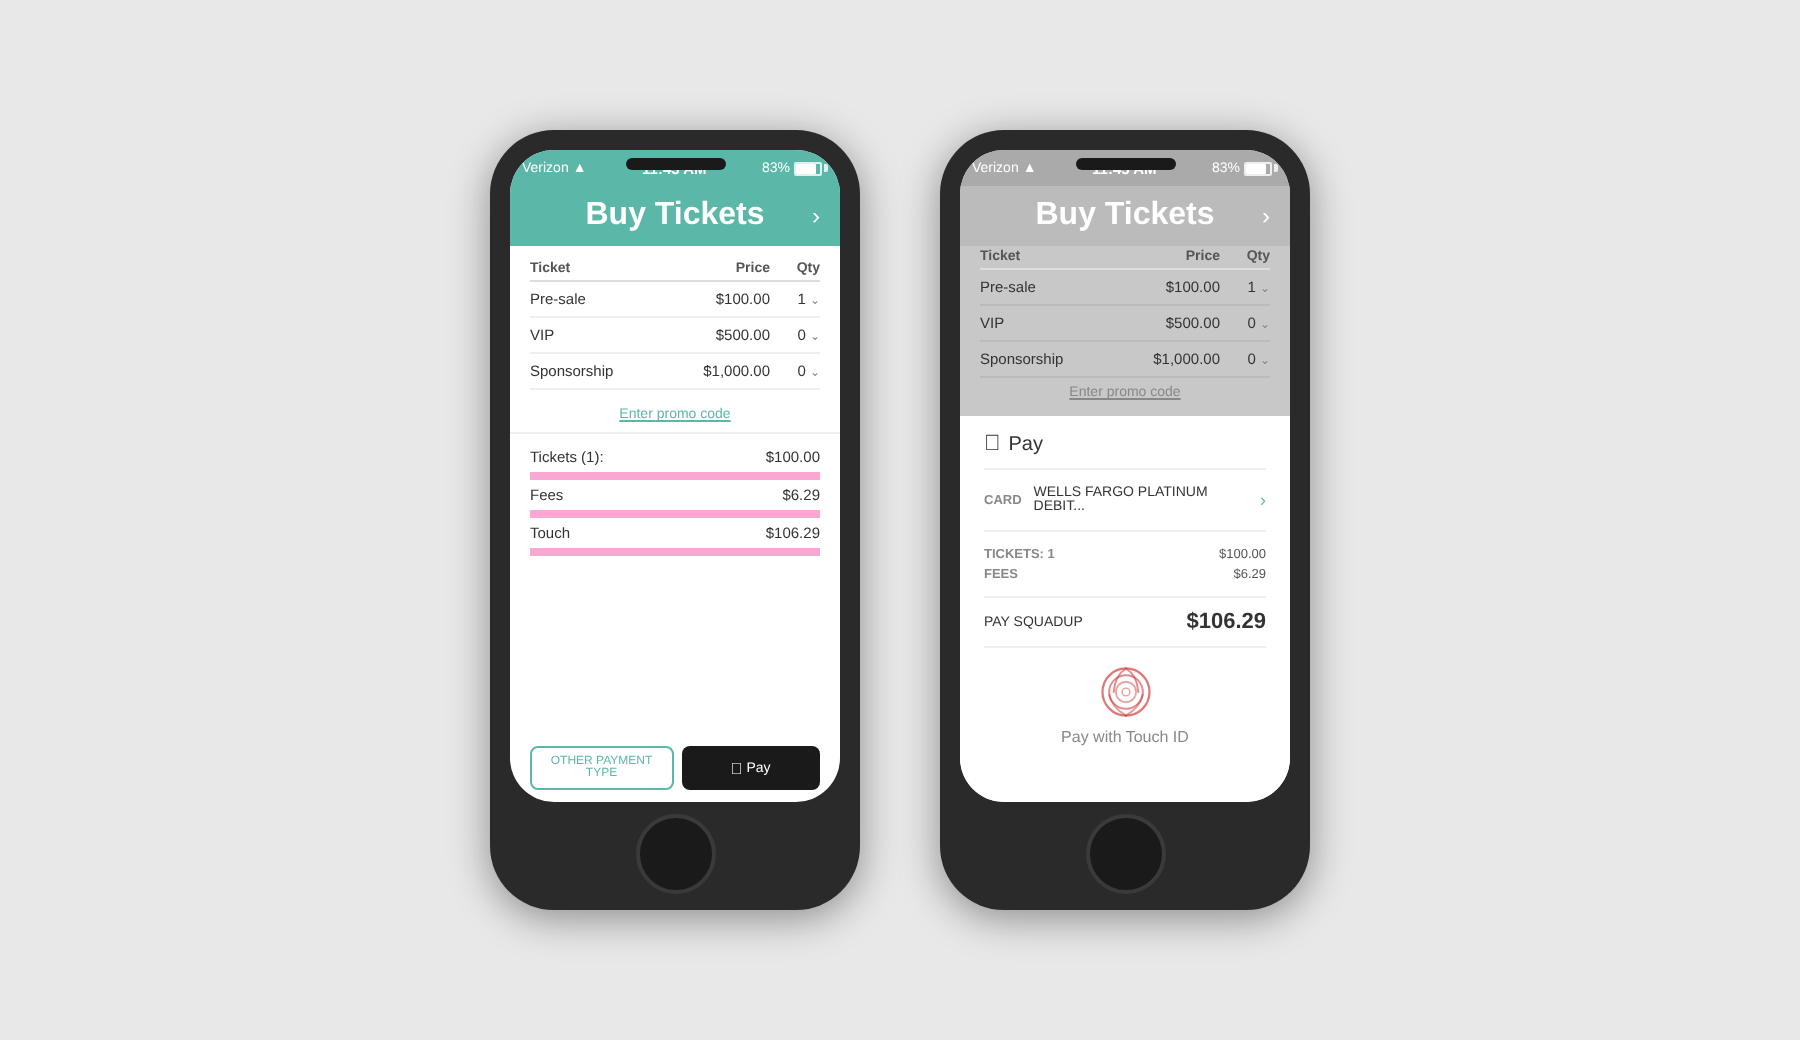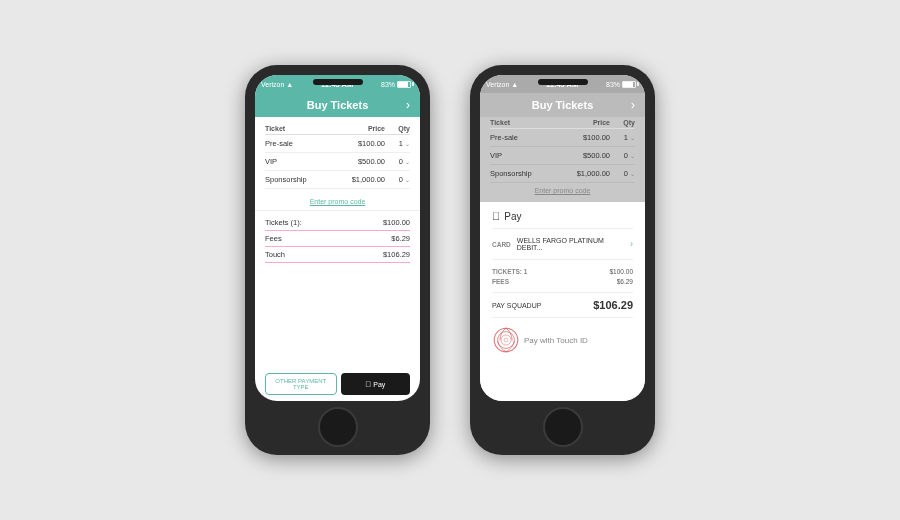--- a/index.html
+++ b/index.html
@@ -85,21 +85,21 @@
       padding: 6px 10px;
       display: flex;
       align-items: center;
       justify-content: center;
       flex-shrink: 0;
       position: relative;
     }
 
     .header-title {
       color: #fff;
-      font-size: 11px;
+      font-size: 16px;
       font-weight: 600;
     }
 
     .header-chevron {
       position: absolute;
       right: 10px;
       color: #fff;
       font-size: 12px;
     }
 
@@ -173,21 +173,21 @@
       font-size: 7.5px;
       color: #555;
       font-weight: 600;
       padding: 2px 0;
     }
 
     .summary-row {
       display: flex;
       justify-content: space-between;
       padding: 3px 0;
-      border-bottom: 1px solid #f9a8d4;
+      border-bottom: 4px solid #f9a8d4;
     }
 
     .summary-row span {
       font-size: 7.5px;
       color: #333;
     }
 
     .payment-buttons {
       display: flex;
       gap: 4px;
@@ -330,21 +330,21 @@
     }
 
     .apay-total-amount {
       font-size: 11px;
       color: #333;
       font-weight: 600;
     }
 
     .touch-id-section {
       display: flex;
-      flex-direction: row;
+      flex-direction: column;
       align-items: center;
       padding: 8px 0 4px;
       gap: 4px;
     }
 
     .touch-id-label {
       font-size: 8px;
       color: #888;
     }
 

